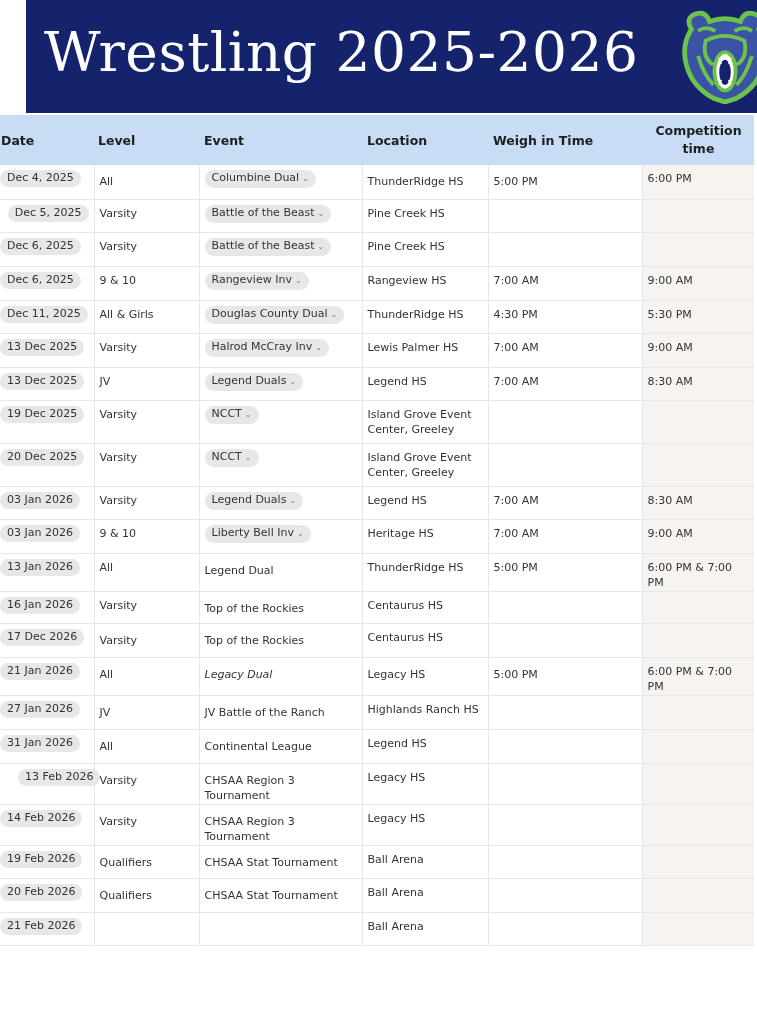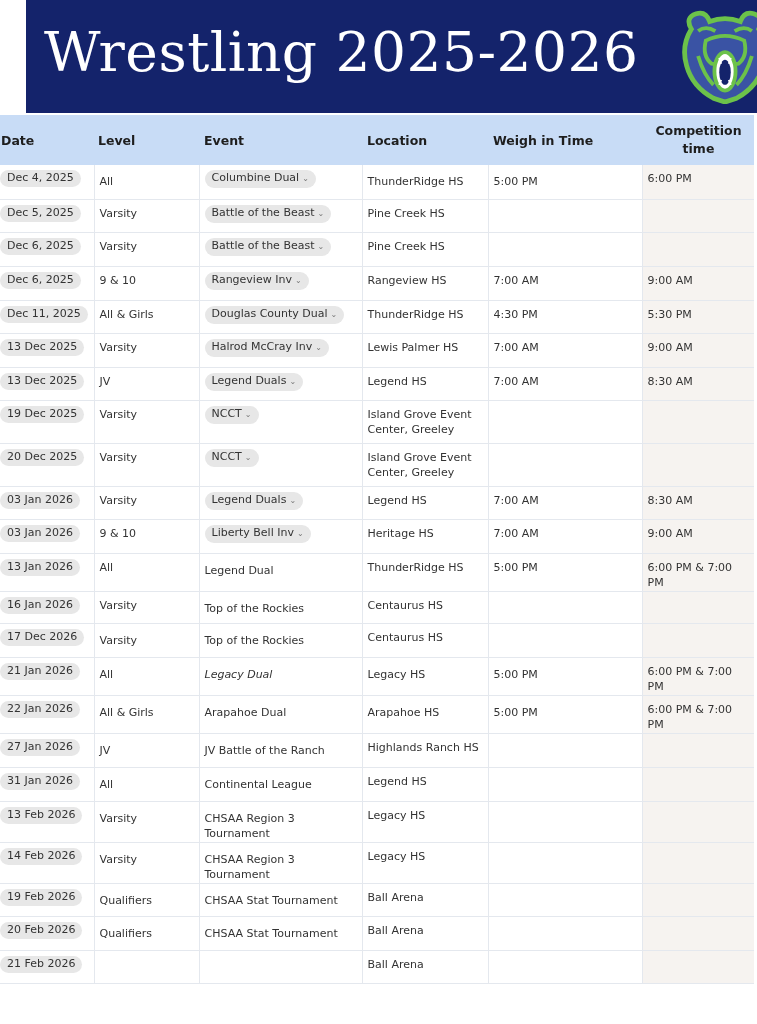--- a/index.html
+++ b/index.html
@@ -90,21 +90,21 @@
   <tr>
     <td class="td-date" style="height: 34px;"><span class="pill"><span>Dec 4, 2025</span></span></td>
     <td class="td-level pad-down" style="height: 34px;"><span>All</span></td>
     <td class="td-event" style="height: 34px; padding-top: 5px;"><span class="pill"><span>Columbine Dual</span><span class="chev">⌄</span></span></td>
     <td class="td-loc pad-down" style="height: 34px;"><span>ThunderRidge HS</span></td>
     <td class="td-weigh pad-down" style="height: 34px;"><span>5:00 PM</span></td>
     <td class="td-comp" style="height: 34px;"><span>6:00 PM</span></td>
   </tr>
 
   <tr>
-    <td class="td-date" style="height: 33px;"><span class="pill"><span>Dec 5, 2025</span></span></td>
+    <td class="td-date" style="height: 33px; text-align: right;"><span class="pill"><span>Dec 5, 2025</span></span></td>
     <td class="td-level" style="height: 33px;"><span>Varsity</span></td>
     <td class="td-event" style="height: 33px; padding-top: 5px;"><span class="pill"><span>Battle of the Beast</span><span class="chev">⌄</span></span></td>
     <td class="td-loc" style="height: 33px;"><span>Pine Creek HS</span></td>
     <td class="td-weigh" style="height: 33px;"><span></span></td>
     <td class="td-comp" style="height: 33px;"><span></span></td>
   </tr>
 
   <tr>
     <td class="td-date" style="height: 34px;"><span class="pill"><span>Dec 6, 2025</span></span></td>
     <td class="td-level" style="height: 34px;"><span>Varsity</span></td>
@@ -216,28 +216,20 @@
 
   <tr>
     <td class="td-date" style="height: 34px;"><span class="pill"><span>21 Jan 2026</span></span></td>
     <td class="td-level pad-down" style="height: 34px;"><span>All</span></td>
     <td class="td-event" style="height: 34px; padding-top: 9px; font-style: italic;"><span>Legacy Dual</span></td>
     <td class="td-loc pad-down" style="height: 34px;"><span>Legacy HS</span></td>
     <td class="td-weigh pad-down" style="height: 34px;"><span>5:00 PM</span></td>
     <td class="td-comp" style="height: 34px;"><span>6:00 PM &amp; 7:00 PM</span></td>
   </tr>
 
-  <tr>
-    <td class="td-date" style="height: 33px;"><span class="pill"><span>22 Jan 2026</span></span></td>
-    <td class="td-level pad-down" style="height: 33px;"><span>All &amp; Girls</span></td>
-    <td class="td-event" style="height: 33px; padding-top: 9px;"><span>Arapahoe Dual</span></td>
-    <td class="td-loc pad-down" style="height: 33px;"><span>Arapahoe HS</span></td>
-    <td class="td-weigh pad-down" style="height: 33px;"><span>5:00 PM</span></td>
-    <td class="td-comp" style="height: 33px;"><span>6:00 PM &amp; 7:00 PM</span></td>
-  </tr>
 
   <tr>
     <td class="td-date" style="height: 34px; margin-top: 27px;"><span class="pill"><span>27 Jan 2026</span></span></td>
     <td class="td-level pad-down" style="height: 34px;"><span>JV</span></td>
     <td class="td-event" style="height: 34px; padding-top: 9px;"><span>JV Battle of the Ranch</span></td>
     <td class="td-loc" style="height: 34px;"><span>Highlands Ranch HS</span></td>
     <td class="td-weigh" style="height: 34px;"><span></span></td>
     <td class="td-comp" style="height: 34px;"><span></span></td>
   </tr>
 
@@ -245,21 +237,21 @@
   <tr>
     <td class="td-date" style="height: 34px;"><span class="pill"><span>31 Jan 2026</span></span></td>
     <td class="td-level pad-down" style="height: 34px;"><span>All</span></td>
     <td class="td-event" style="height: 34px; padding-top: 9px;"><span>Continental League</span></td>
     <td class="td-loc" style="height: 34px;"><span>Legend HS</span></td>
     <td class="td-weigh" style="height: 34px;"><span></span></td>
     <td class="td-comp" style="height: 34px;"><span></span></td>
   </tr>
 
   <tr>
-    <td class="td-date" style="height: 33px;"><span class="pill"><span>13 Feb 2026</span></span></td>
+    <td class="td-date" style="height: 33px; padding-left: 18px;"><span class="pill"><span>13 Feb 2026</span></span></td>
     <td class="td-level pad-down" style="height: 33px;"><span>Varsity</span></td>
     <td class="td-event" style="height: 33px; padding-top: 9px;"><span>CHSAA Region 3 Tournament</span></td>
     <td class="td-loc" style="height: 33px;"><span>Legacy HS</span></td>
     <td class="td-weigh" style="height: 33px;"><span></span></td>
     <td class="td-comp" style="height: 33px;"><span></span></td>
   </tr>
 
   <tr>
     <td class="td-date" style="height: 34px;"><span class="pill"><span>14 Feb 2026</span></span></td>
     <td class="td-level pad-down" style="height: 34px;"><span>Varsity</span></td>

